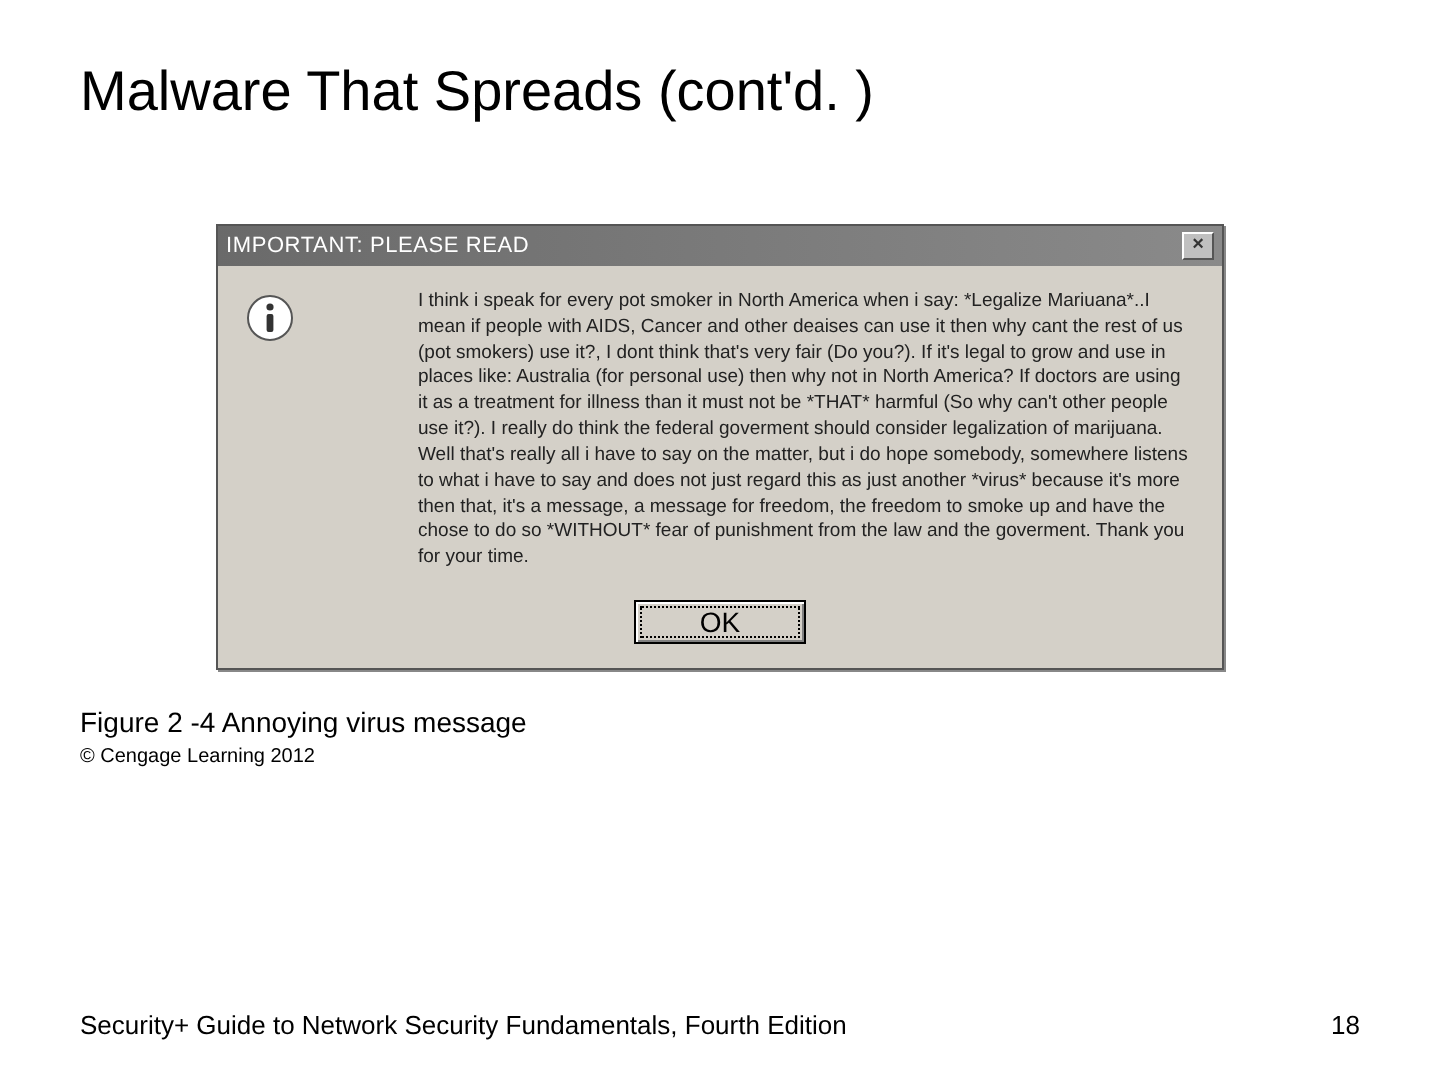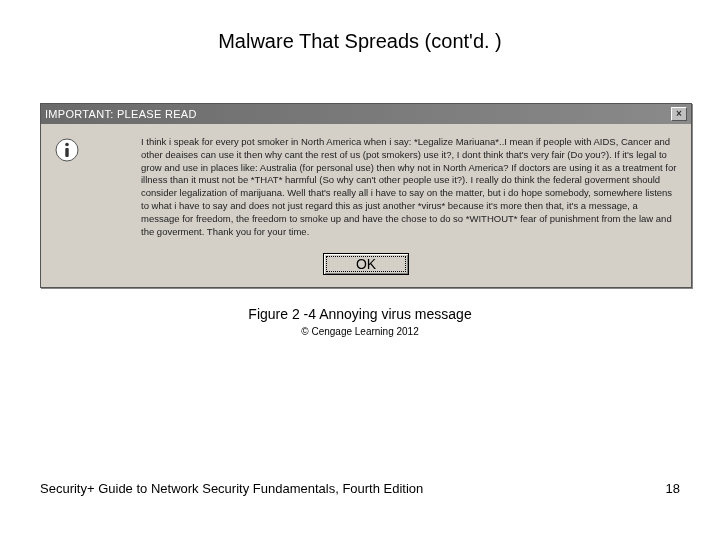--- a/index.html
+++ b/index.html
@@ -10,29 +10,28 @@
       font-family: Arial, Helvetica, sans-serif;
       position: relative;
     }
     .slide {
       width: 100%;
       height: 100%;
       padding: 30px 40px 20px 40px;
       position: relative;
     }
     .title {
-      font-size: 20px;
+      font-size: 28px;
       font-weight: 400;
-      text-align: center;
       margin-bottom: 50px;
       color: #000;
     }
     .dialog {
       margin: 0 auto;
-      width: 652px;
+      width: 504px;
       border: 1px solid #555;
       background: #d4d0c8;
       box-shadow: 1px 1px 0 #888;
     }
     .titlebar {
       background: linear-gradient(to right, #6a6a6a, #8a8a8a);
       color: #fff;
       font-size: 11px;
       padding: 3px 4px;
       display: flex;
@@ -89,35 +88,35 @@
       height: 22px;
       background: #d4d0c8;
       border: 1px solid #000;
       box-shadow: inset 1px 1px 0 #fff, inset -1px -1px 0 #808080;
       font-size: 14px;
       cursor: default;
       outline: 1px dotted #000;
       outline-offset: -4px;
     }
     .caption-area {
-      text-align: center;
+      text-align: left;
       margin-top: 18px;
     }
     .figure-caption {
       font-size: 14px;
       color: #000;
     }
     .copyright {
       font-size: 10px;
       color: #000;
       margin-top: 4px;
     }
     .footer {
       position: absolute;
-      bottom: 44px;
+      bottom: 20px;
       left: 40px;
       right: 40px;
       display: flex;
       justify-content: space-between;
       align-items: baseline;
     }
     .footer-text {
       font-size: 13px;
       color: #000;
     }

